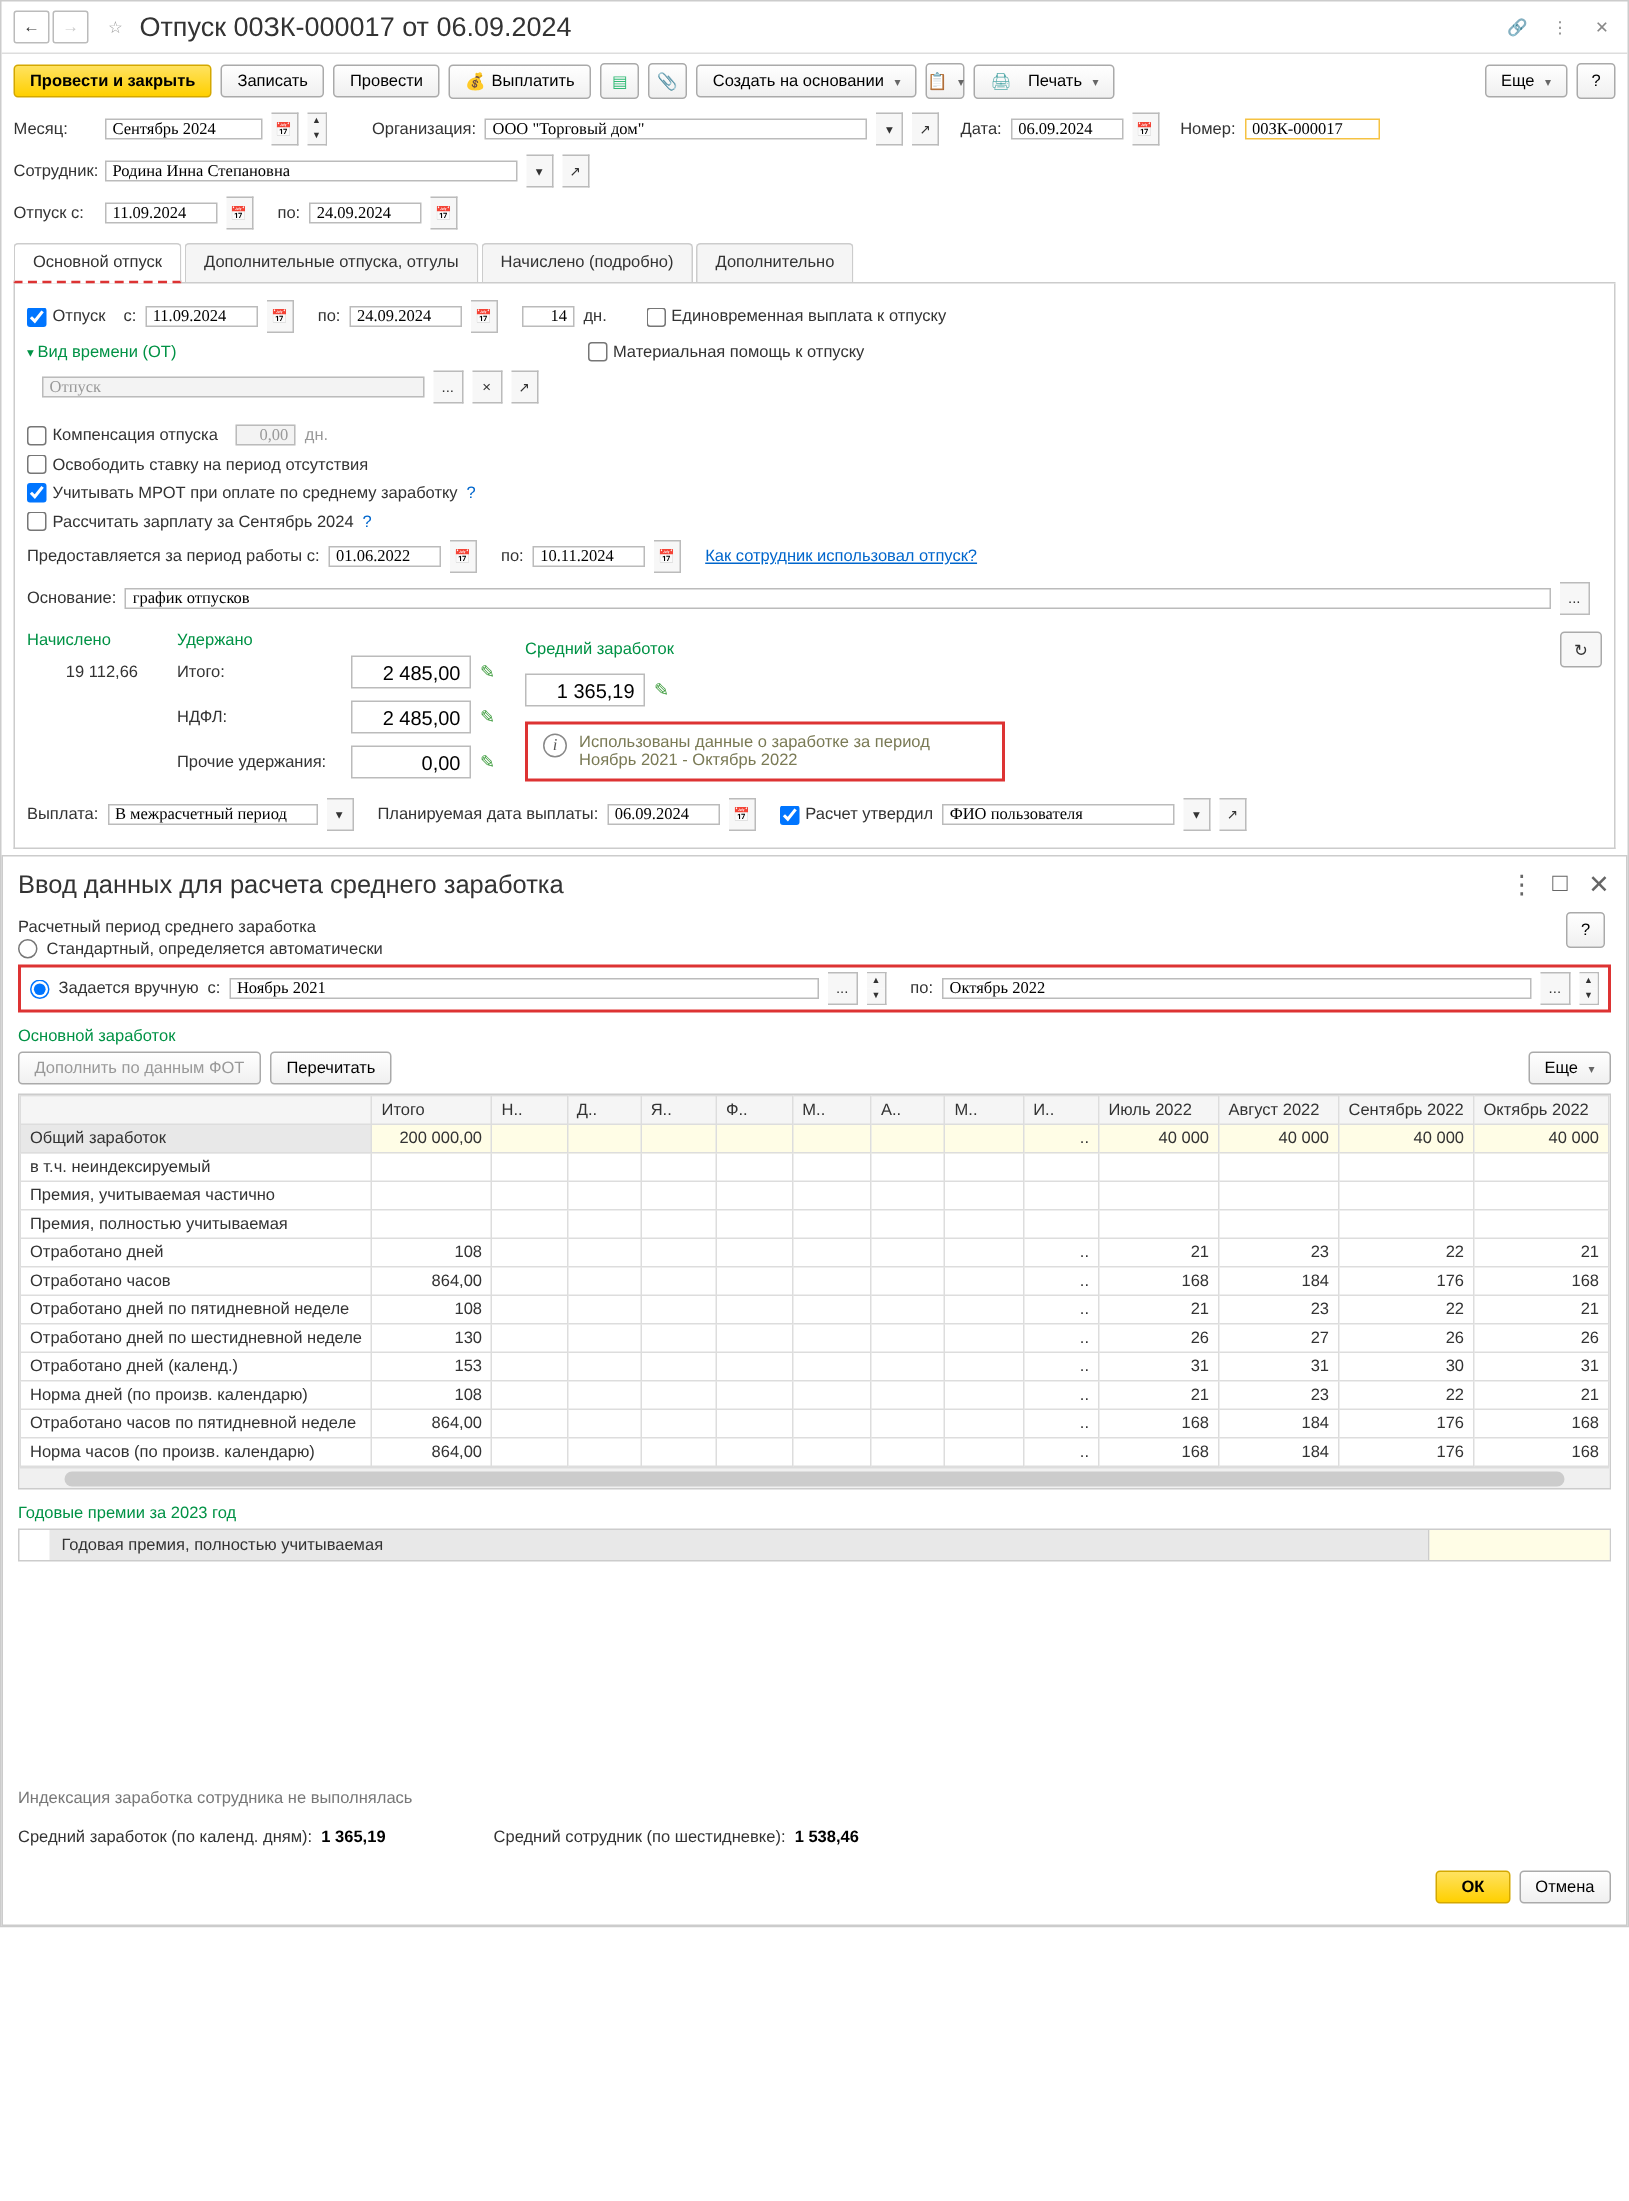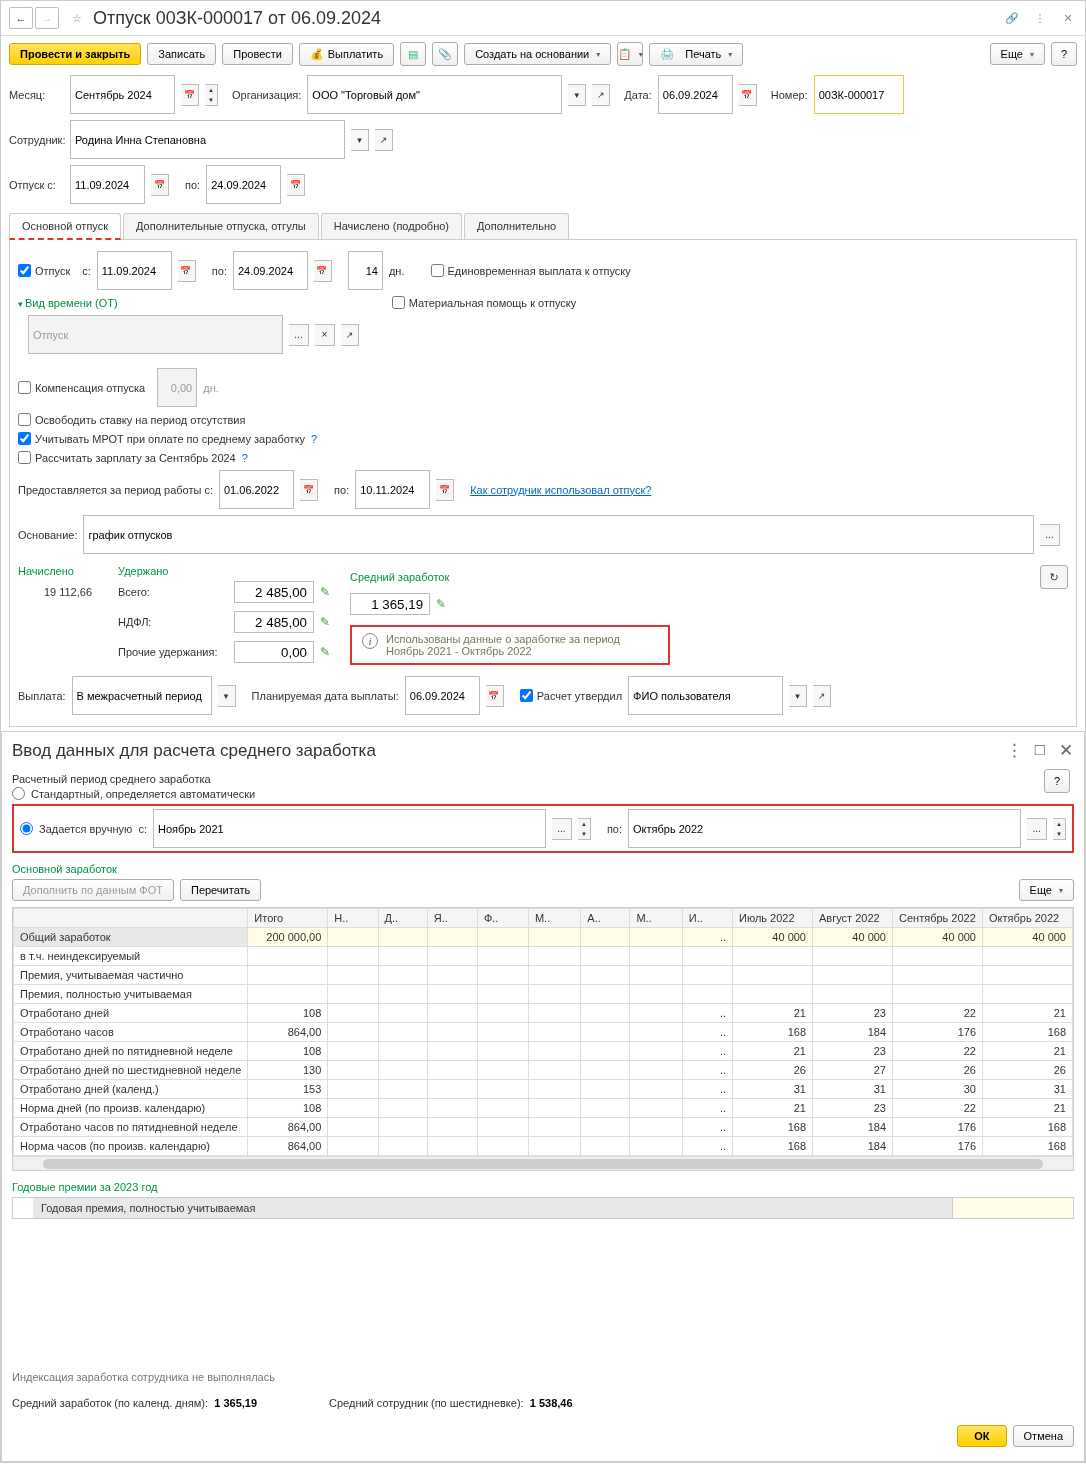--- a/index.html
+++ b/index.html
@@ -11,21 +11,21 @@
 .title-text { font-size: 18px; font-weight: normal; flex: 1; }
 .title-icons { display: flex; gap: 10px; color: #888; }
 .title-icons span { cursor: pointer; width: 18px; text-align: center; }
 .toolbar { display: flex; align-items: center; padding: 6px 8px; gap: 6px; flex-wrap: wrap; }
 .btn { border: 1px solid #aaa; background: linear-gradient(#fff,#f0f0f0); padding: 4px 10px; border-radius: 3px; cursor: pointer; font-size: 11px; display: inline-flex; align-items: center; gap: 4px; }
 .btn-yellow { background: linear-gradient(#ffe260,#ffd000); border-color: #d4a800; font-weight: bold; }
 .btn-icon { width: 26px; height: 24px; padding: 0; justify-content: center; }
 .dropdown-caret::after { content: "▾"; font-size: 8px; margin-left: 3px; color: #666; }
 .form-row { display: flex; align-items: center; padding: 3px 8px; gap: 6px; }
 .lbl { color: #333; }
-.field { border: 1px solid #bbb; padding: 3px 4px; background: #fff; font-size: 11px; height: 39px; }
+.field { border: 1px solid #bbb; padding: 3px 4px; background: #fff; font-size: 11px; height: 14px; font-family: Liberation Serif, serif; }
 .field-highlight { border: 1px solid #f5c242; }
 .cal-btn, .sel-btn, .open-btn { width: 18px; height: 22px; border: 1px solid #bbb; border-left: none; background: #f7f7f7; display: inline-flex; align-items: center; justify-content: center; cursor: pointer; font-size: 9px; }
 .tabs { display: flex; border-bottom: 1px solid #ccc; margin: 6px 8px 0; }
 .tab { padding: 6px 12px; border: 1px solid #ccc; border-bottom: none; background: #f5f5f5; cursor: pointer; margin-right: 2px; border-radius: 3px 3px 0 0; font-size: 11px; }
 .tab.active { background: #fff; border-bottom: 1px solid #fff; margin-bottom: -1px; }
 .tab.active.red-dash { border-bottom: 2px dashed #d33; }
 .tab-content { padding: 8px; border: 1px solid #ccc; border-top: none; margin: 0 8px; }
 .chk { display: inline-flex; align-items: center; gap: 4px; }
 .chk input { margin: 0; }
 .green-link { color: #009245; cursor: pointer; }
@@ -109,21 +109,21 @@
   </div>
 
   <div class="form-row">
     <span class="lbl" style="width:55px">Месяц:</span>
     <input class="field" style="width: 105px;" value="Сентябрь 2024">
     <span class="cal-btn">📅</span>
     <div class="spinner">
         <span>▲</span>
         <span>▼</span>
       </div>
-    <span class="lbl" style="margin-left:8px">Организация:</span>
+    <span class="lbl" style="margin-left:24px">Организация:</span>
     <input class="field" style="width: 255px;" value="ООО &quot;Торговый дом&quot;">
     <span class="sel-btn">▾</span>
     <span class="open-btn">↗</span>
     <span class="lbl" style="margin-left:8px">Дата:</span>
     <input class="field" style="width: 75px;" value="06.09.2024">
     <span class="cal-btn">📅</span>
     <span class="lbl" style="margin-left:8px">Номер:</span>
     <input class="field field-highlight" style="width: 90px;" value="00ЗК-000017">
   </div>
 
@@ -227,21 +227,21 @@
     </div>
 
     <div style="display:flex;margin-top:8px;gap:20px;align-items:flex-start">
       <div>
         <div class="section-label">Начислено</div>
         <div class="num-display" style="margin-top:6px">19 112,66</div>
       </div>
       <div>
         <div class="section-label">Удержано</div>
         <div class="form-row" style="padding:4px 0">
-            <span class="lbl" style="width:110px">Всего:</span>
+            <span class="lbl" style="width:110px">Итого:</span>
             <input class="num-field" style="width: 80px;" value="2 485,00">
             <span class="pencil">✎</span>
           </div>
         <div class="form-row" style="padding:4px 0">
             <span class="lbl" style="width:110px">НДФЛ:</span>
             <input class="num-field" style="width: 80px;" value="2 485,00">
             <span class="pencil">✎</span>
           </div>
         <div class="form-row" style="padding:4px 0">
             <span class="lbl" style="width:110px">Прочие удержания:</span>

